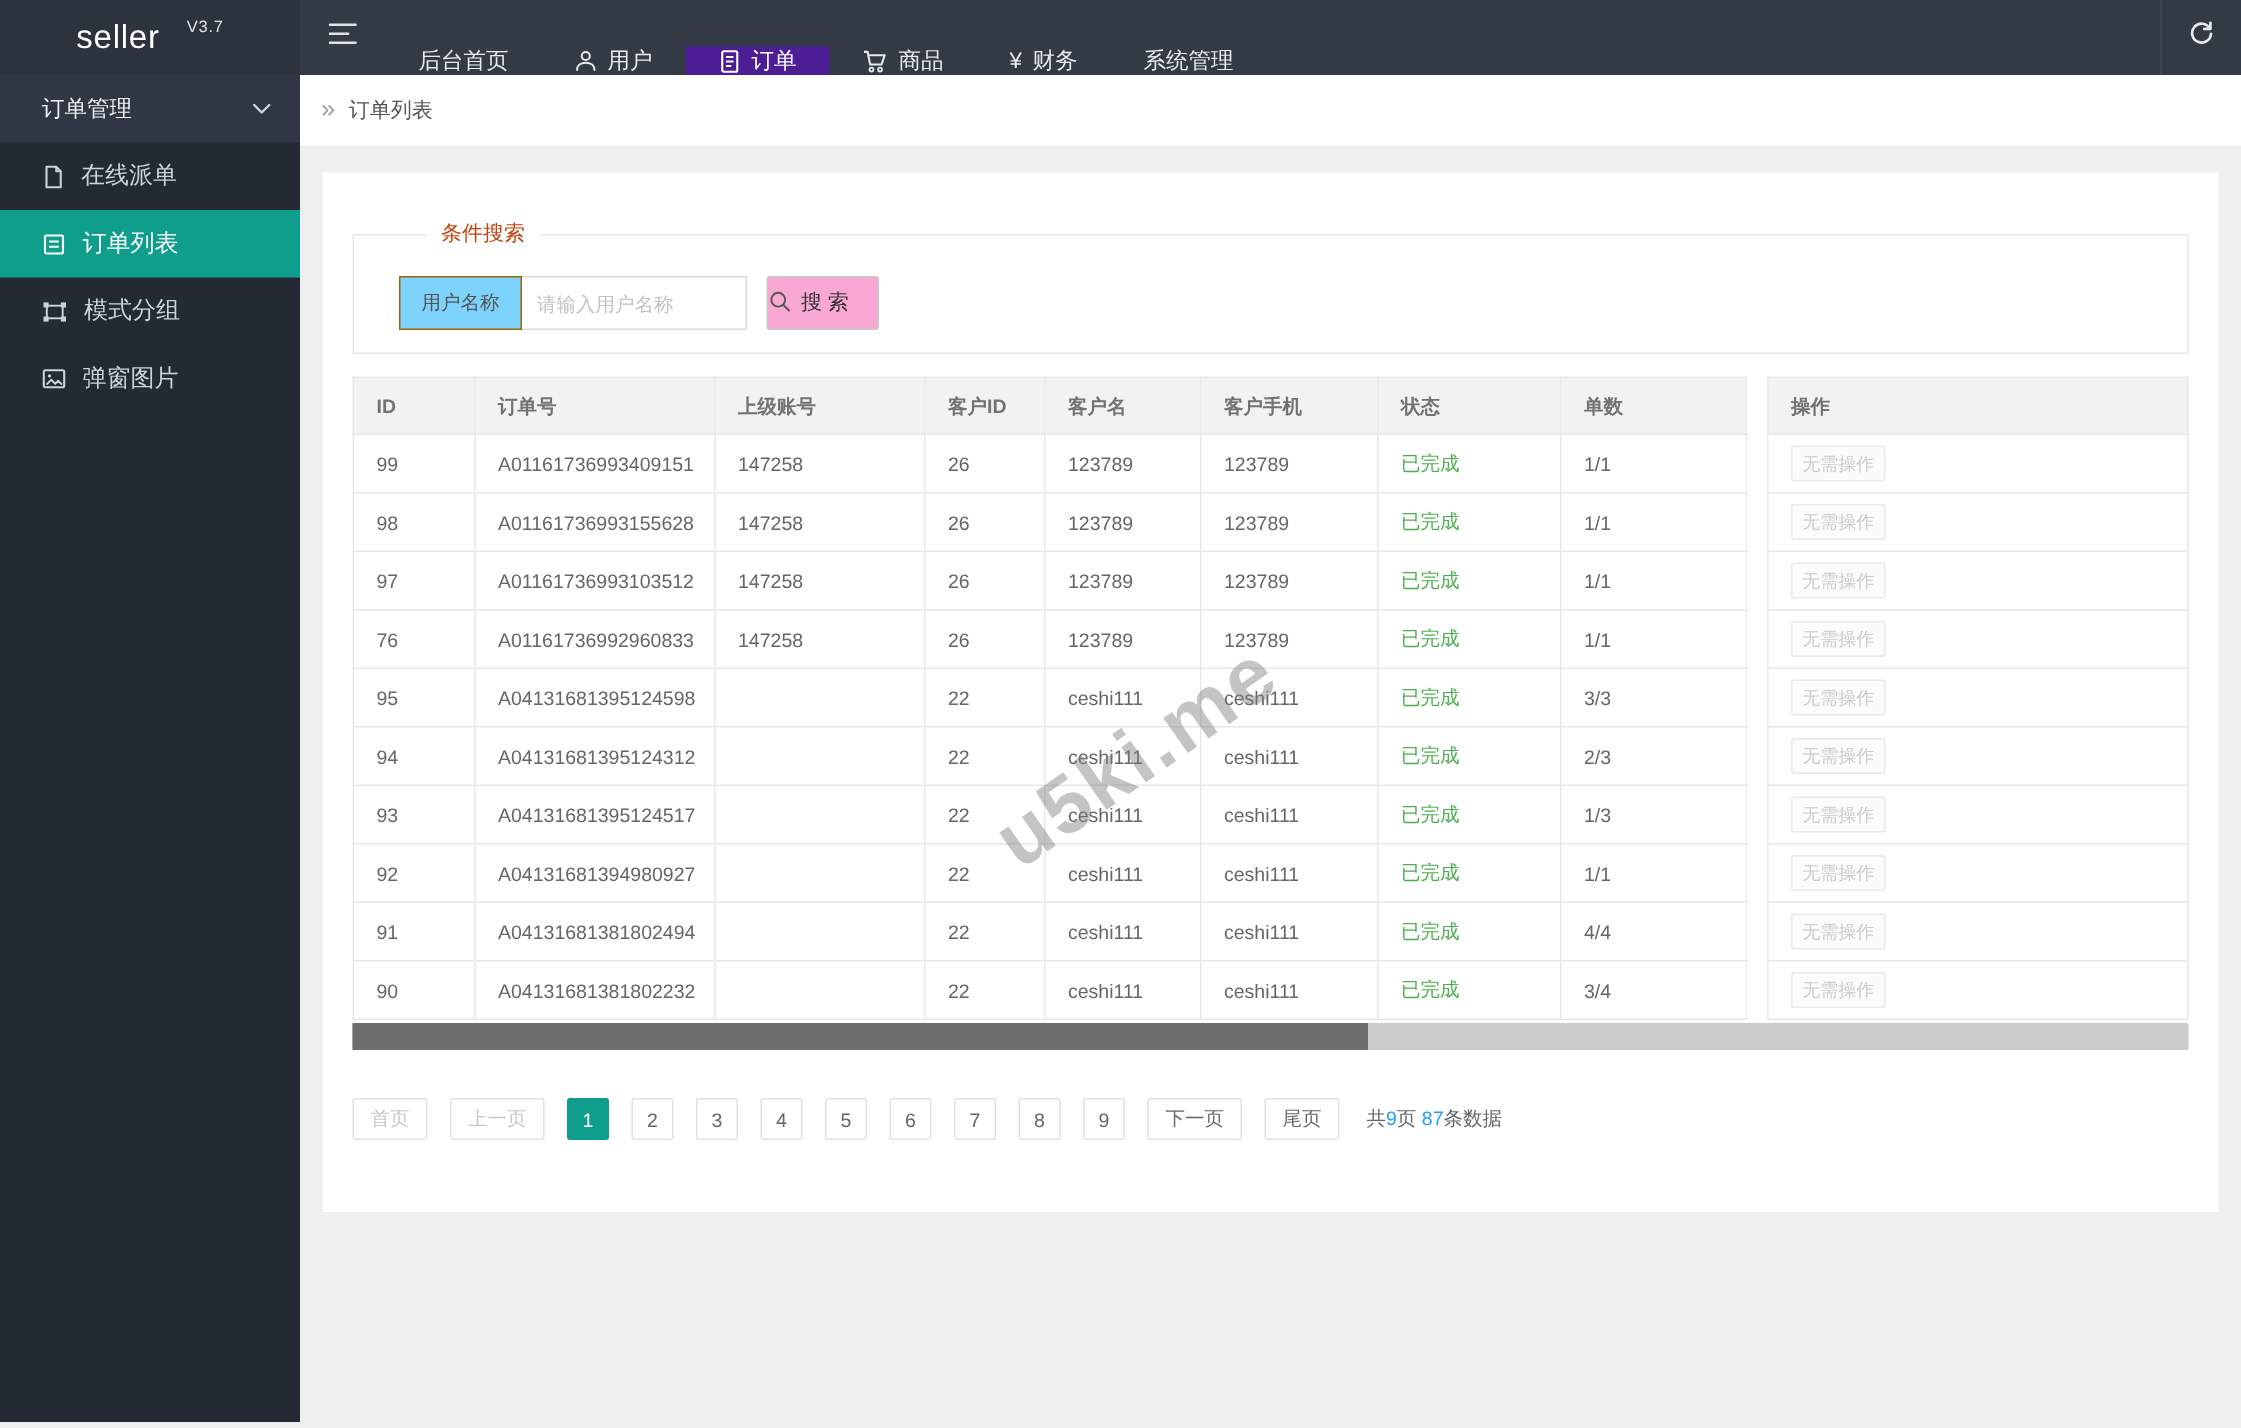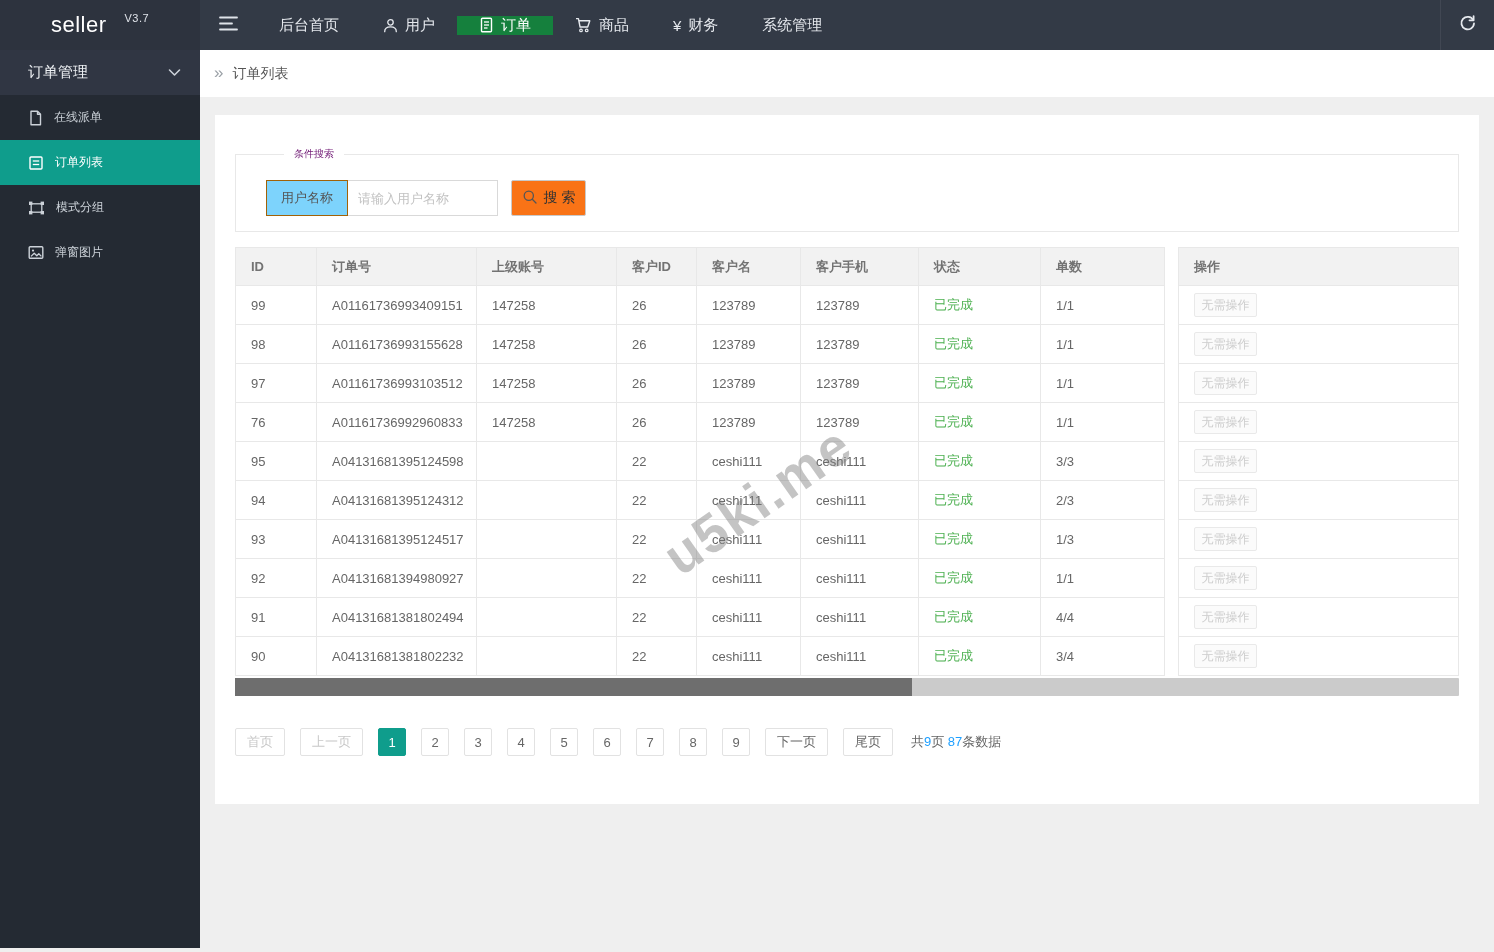--- a/index.html
+++ b/index.html
@@ -5,53 +5,53 @@
   *{margin:0;padding:0;box-sizing:border-box}
   html,body{width:1494px;height:952px}
   body{font-family:"Liberation Sans","DejaVu Sans",sans-serif;background:#efefef;overflow:hidden}
   .app{position:relative;width:1494px;height:952px}
 
   
   .topbar{position:absolute;top:0;left:0;right:0;height:50px;background:#333a46;display:flex;align-items:stretch;color:#e6e9ee;z-index:10}
   .logo{width:200px;display:flex;align-items:center;justify-content:center;background:#2d333e;color:#fff;font-size:22px;letter-spacing:.5px;cursor:pointer}
   .logo sup{font-size:11px;margin-left:18px;transform:translateY(-7px);color:#dfe3e9}
   .hamburger{width:57px;display:flex;align-items:center;justify-content:center;cursor:pointer}
-  .topnav{display:flex;align-items:center}
+  .topnav{display:flex;align-items:flex-end}
   .nav-item{display:flex;align-items:center;gap:7px;padding:0 22px;font-size:15px;cursor:pointer;color:#e6e9ee}
-  .nav-item.active{background:#15803d;color:#fff}
+  .nav-item.active{background:#4c1d95;color:#fff}
   .nav-icon{display:flex;align-items:center}
   .nav-icon svg{display:block}
   .yen-glyph{font-size:15px;line-height:1}
   .topbar-right{margin-left:auto;display:flex;align-items:stretch}
   .refresh{width:54px;display:flex;align-items:center;justify-content:center;border-left:1px solid rgba(255,255,255,.07);cursor:pointer}
   .userbox{display:flex;align-items:center;gap:8px;padding:0 26px;border-left:1px solid rgba(255,255,255,.07);font-size:15px;color:#fff;cursor:pointer}
 
   
   .sidebar{position:absolute;top:50px;left:0;bottom:4px;width:201px;background:#242a33;color:#ccd2d9}
   .side-group{height:45px;background:#303643;display:flex;align-items:center;padding:0 20px 0 28px;font-size:15px;color:#eef1f4;cursor:pointer}
   .side-group .grp-caret{margin-left:auto;display:flex}
-  .side-item{height:45px;display:flex;align-items:center;gap:11px;padding-left:28px;font-size:12px;cursor:pointer;color:#ccd2d9}
+  .side-item{height:45px;display:flex;align-items:center;gap:11px;padding-left:28px;font-size:16px;cursor:pointer;color:#ccd2d9}
   .side-item.active{background:#0f9d8c;color:#fff}
   .side-icon{display:flex;align-items:center}
 
   
   .main{position:absolute;left:200px;top:50px;right:0;bottom:0;background:#efefef}
   .breadcrumb-bar{height:47px;background:#fff;display:flex;align-items:center;padding-left:14px;gap:9px;font-size:14px;color:#555}
   .bc-arrow{color:#9aa0a6;font-size:17px;line-height:1;transform:translateY(-1px)}
   .card{margin:18px 15px 0;width:1264px;background:#fff;padding:20px 20px 48px}
 
   
   fieldset.search-fieldset{border:1px solid #e8e8e8;margin-top:12px;padding:19px 30px 15px}
-  fieldset.search-fieldset legend{font-size:10px;color:#701a75;padding:0 10px;margin-left:18px}
+  fieldset.search-fieldset legend{font-size:14px;color:#c2410c;padding:0 10px;margin-left:18px}
   .search-row{display:flex;align-items:center}
   .input-group{display:flex}
   .input-label{height:36px;display:flex;align-items:center;padding:0 14px;background:#7dd3fc;border:1px solid #a16207;font-size:13px;color:#555;white-space:nowrap}
   .input-group input{height:36px;width:150px;border:1px solid #d9d9d9;border-left:none;padding:0 10px;font-size:13px;color:#333;outline:none}
   .input-group input::placeholder{color:#c2c2c2}
-  .search-btn{margin-left:13px;height:36px;width:75px;background:#f97316;border:1px solid #c9c9c9;border-radius:2px;font-size:14px;color:#333;display:flex;align-items:center;justify-content:center;gap:6px;cursor:pointer}
+  .search-btn{margin-left:13px;height:36px;width:75px;background:#f9a8d4;border:1px solid #c9c9c9;border-radius:2px;font-size:14px;color:#333;display:flex;align-items:center;gap:6px;cursor:pointer}
 
   
   .table-zone{position:relative;margin-top:15px}
   .tables{display:flex;align-items:flex-start}
   table{border-collapse:collapse;table-layout:fixed;font-size:13px;color:#666}
   .main-table{width:929px}
   .ops-table{width:282px}
   th{background:#f2f2f2;height:38px;text-align:left;padding-left:15px;font-weight:bold;color:#737373;border:1px solid #e8e8e8}
   td{height:39px;padding-left:15px;border:1px solid #e8e8e8;background:#fff}
   .table-gap{width:13px;align-self:stretch;background:#fff}

